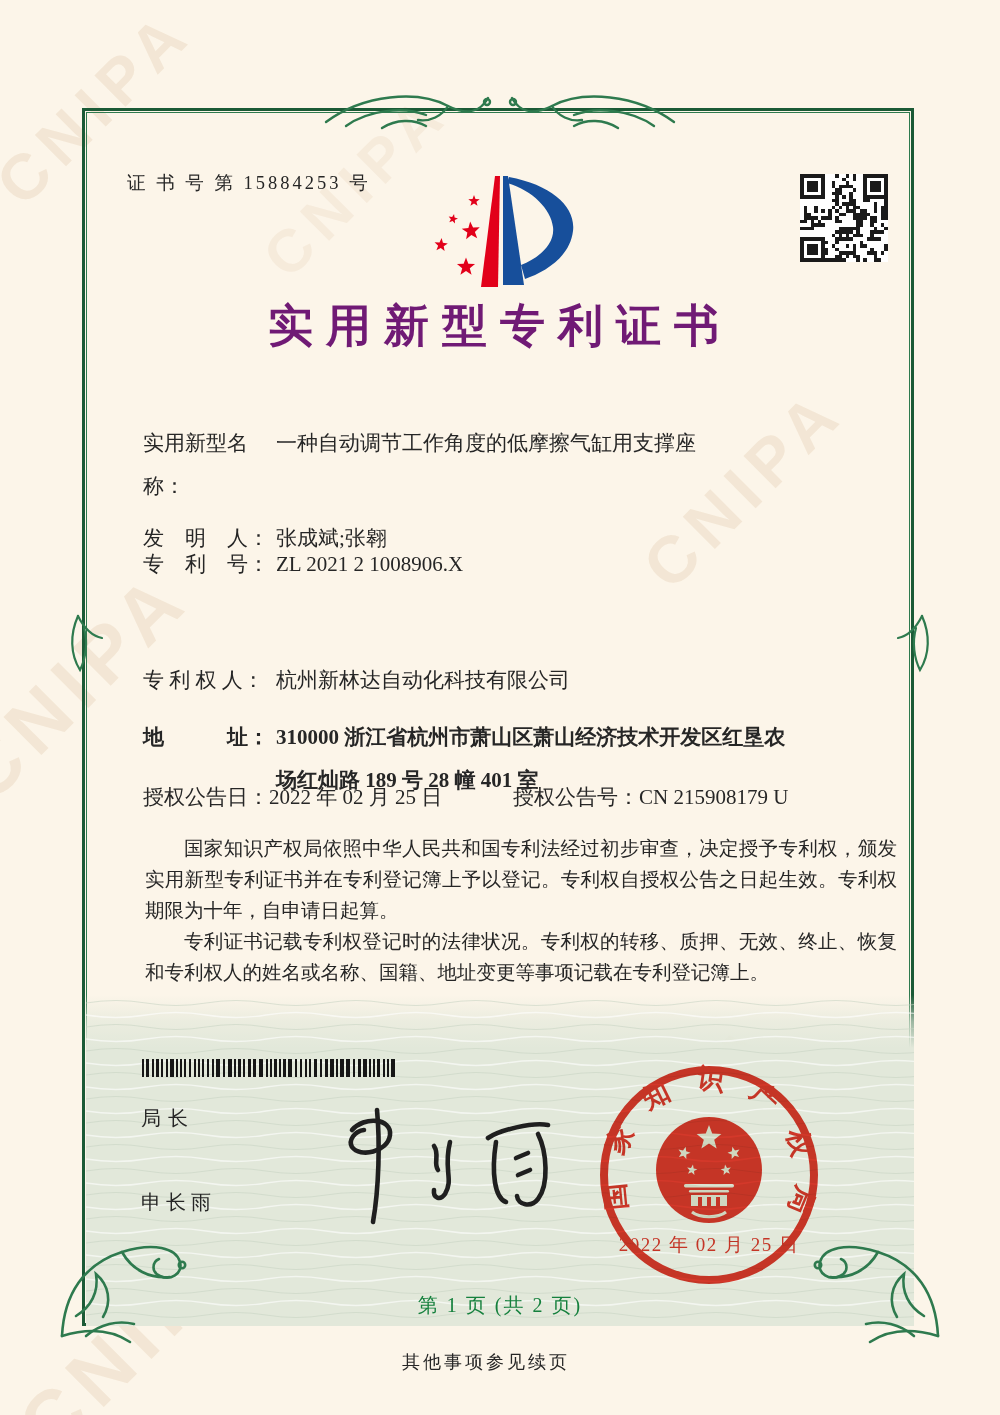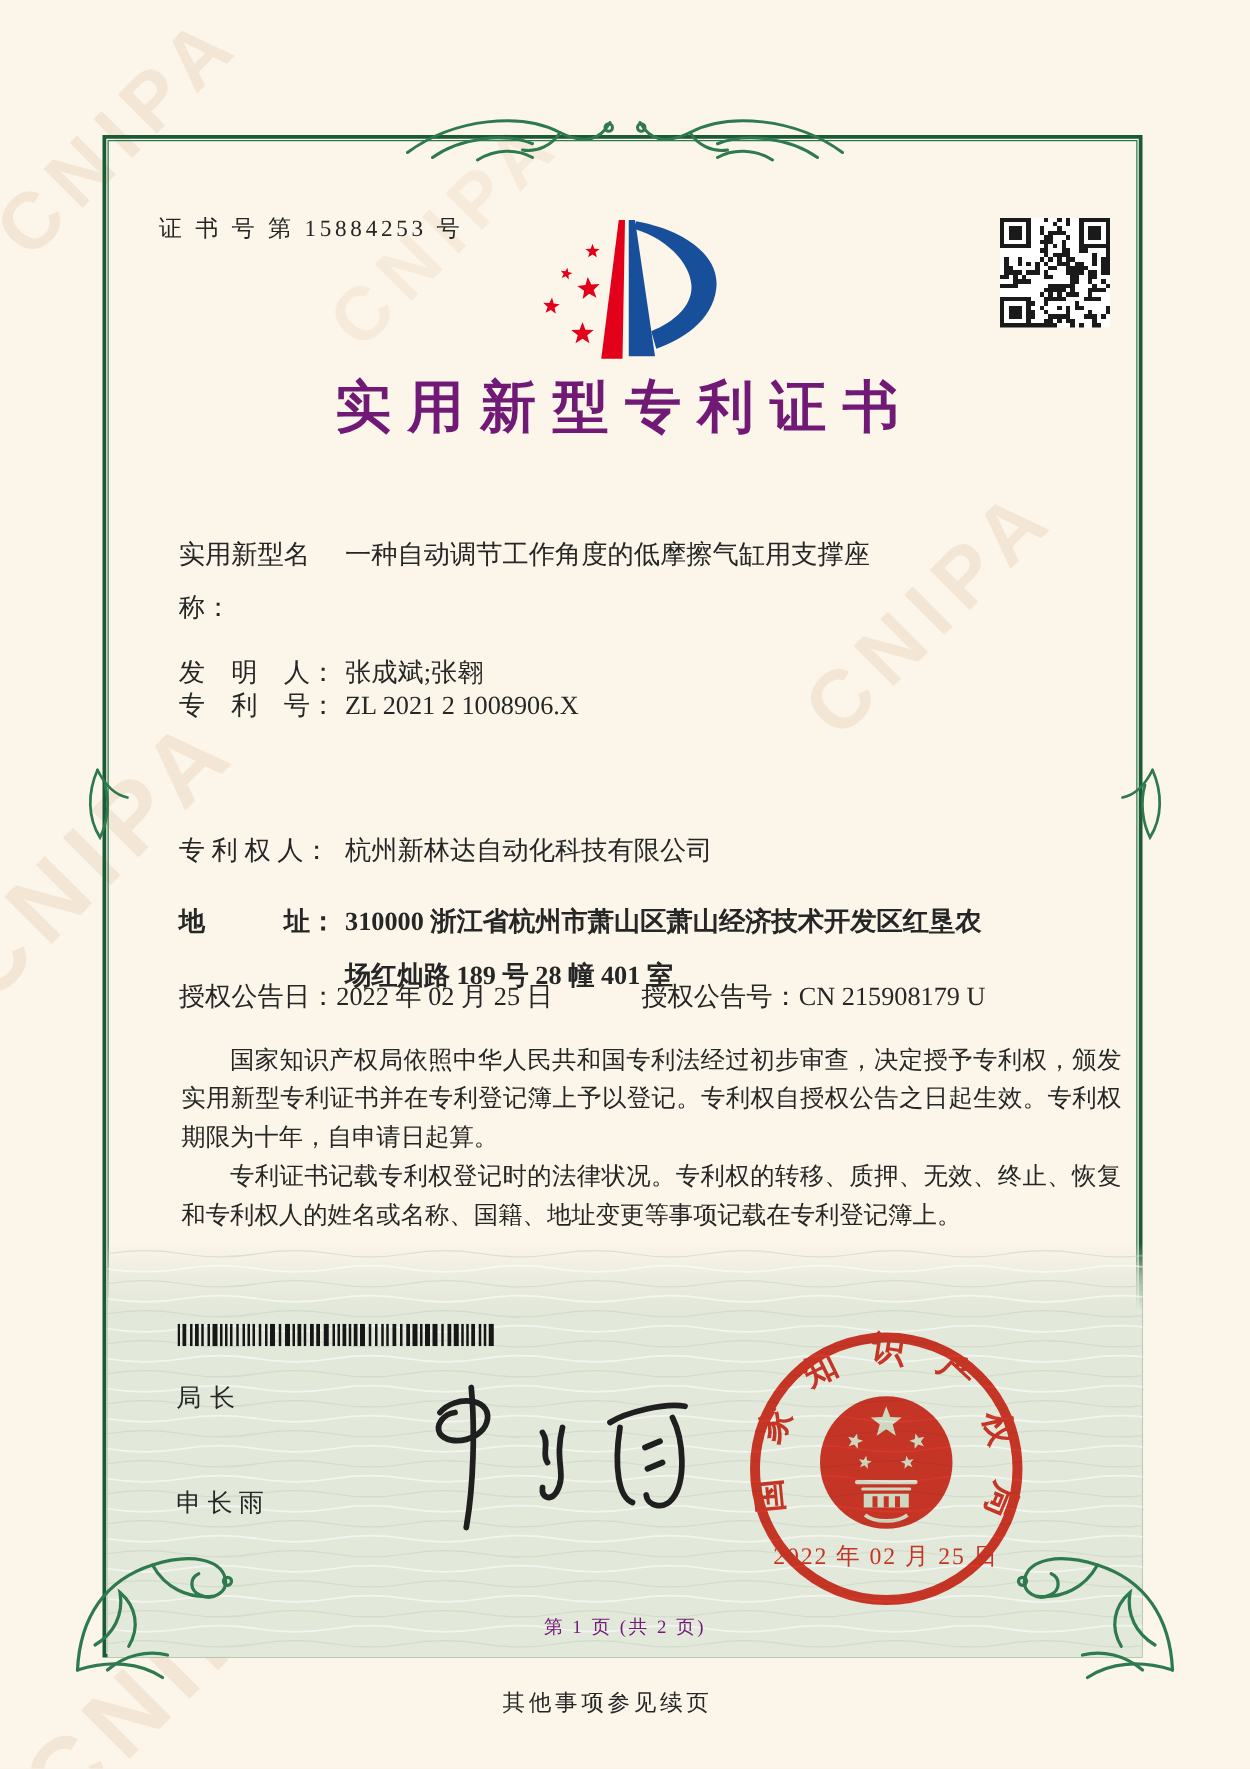--- a/index.html
+++ b/index.html
@@ -30,22 +30,22 @@
   .grant-row{position:absolute;left:143px;top:783px;width:770px;font-size:21px;z-index:5;}
   .grant-pair2{position:absolute;left:370px;top:0;}
   .body-text{position:absolute;left:128px;top:833px;width:752px;font-size:19.5px;
         line-height:31px;text-align:justify;z-index:5;margin-left:17px;}
   .body-text p{margin:0;text-indent:2em;}
   .barcode{position:absolute;left:142px;top:1059px;z-index:5;}
   .director-title{position:absolute;left:141px;top:1105px;font-size:20px;letter-spacing:7px;z-index:5;}
   .director-name{position:absolute;left:141px;top:1189px;font-size:20px;letter-spacing:5px;z-index:5;}
   .signature{position:absolute;left:282px;top:1100px;z-index:5;}
   .seal{position:absolute;left:592px;top:1058px;z-index:6;opacity:.93;mix-blend-mode:multiply;}
-  .page-info{position:absolute;left:0;top:1292px;width:100%;text-align:center;font-size:15px;
-        letter-spacing:2px;z-index:5;color:#701a75;}
+  .page-info{position:absolute;left:0;top:1292px;width:100%;text-align:center;font-size:20px;
+        letter-spacing:2px;z-index:5;color:#15803d;}
   .continuation{position:absolute;left:402px;top:1350px;font-size:18px;letter-spacing:3px;z-index:5;}
 </style>
 </head>
 <body>
 
 <div class="page">
 
   <span class="watermark" style="left:-28px;top:70px;font-size:64px;">CNIPA</span>
   <span class="watermark" style="left:240px;top:150px;font-size:60px;color:rgba(206,168,122,0.12);">CNIPA</span>
   <span class="watermark" style="left:618px;top:450px;font-size:66px;">CNIPA</span>

